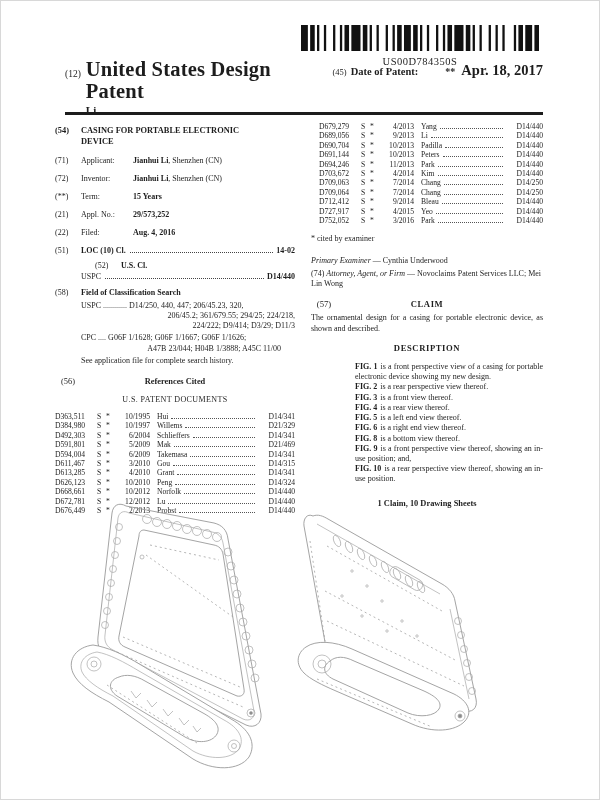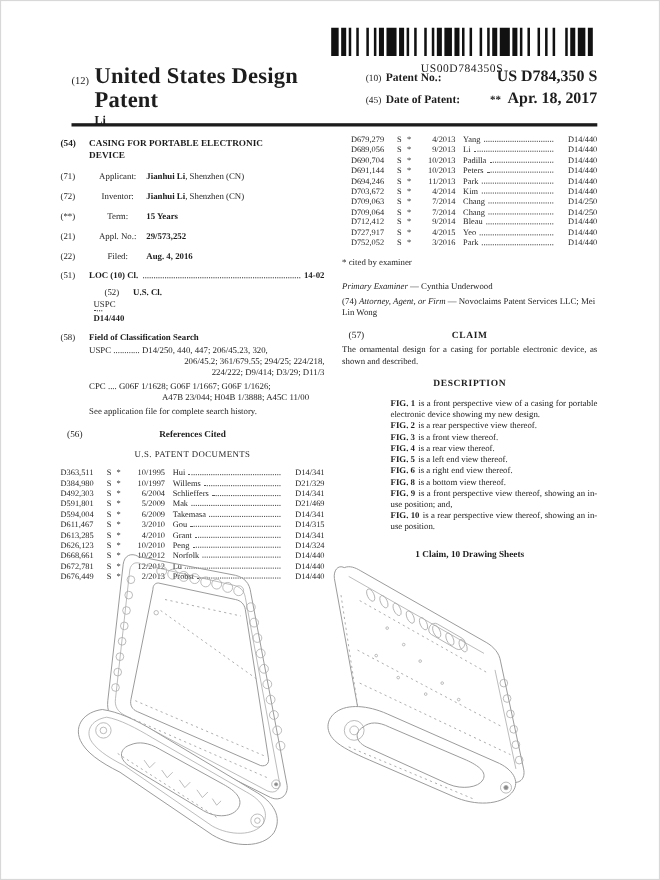--- a/index.html
+++ b/index.html
@@ -24,21 +24,21 @@
   .hr-row .val{font-weight:bold;font-size:14.5px;white-space:nowrap;}
   .rule{position:absolute;top:111px;left:64px;width:478px;height:2.5px;background:#1c1c1c;}
 
   
   .columns{position:absolute;top:121px;left:54px;width:488px;display:flex;gap:16px;font-size:8px;line-height:1.28;}
   .colL{width:240px;}
   .colR{width:232px;}
 
   .field{display:flex;margin-top:8px;}
   .fnum{width:26px;flex:none;}
-  .flabel{width:52px;flex:none;text-align:center;}
+  .flabel{width:52px;flex:none;}
   b.v{font-weight:bold;}
   .title54{display:flex;margin-top:4px;font-weight:bold;font-size:8.4px;}
   .title54 .t{width:190px;}
 
   .dotrow{display:flex;align-items:baseline;margin-top:7px;}
   .leader{flex:1;border-bottom:1px dotted #444;margin:0 3px 2px 4px;min-width:8px;}
   .ind{margin-left:26px;}
   .ralign{text-align:right;}
   .mt2{margin-top:2px;}
 
@@ -124,25 +124,20 @@
   <div class="header">
     <div class="hl">
       <span class="code">(12)</span>
       <div>
         <h1>United States Design Patent</h1>
         <div class="surname">Li</div>
       </div>
     </div>
     <div class="hr">
       <div class="hr-row">
-        <span class="code">(10)</span>
-        <span class="lbl">Patent No.:</span>
-        <span class="val">US D784,350 S</span>
-      </div>
-      <div class="hr-row">
         <span class="code">(45)</span>
         <span class="lbl">Date of Patent:</span>
         <span class="stars">**</span>
         <span class="val">Apr. 18, 2017</span>
       </div>
     </div>
   </div>
   <div class="rule"></div>
 
   <div class="columns">
@@ -183,21 +178,21 @@
         <span class="fnum">(51)</span>
         <b class="v">LOC (10) Cl.</b>
         <span class="leader"></span>
         <b class="v">14-02</b>
       </div>
 
       <div class="field mt2" style="margin-top:5px;padding-left:40px;">
         <span class="fnum">(52)</span>
         <b class="v">U.S. Cl.</b>
       </div>
-      <div class="dotrow ind" style="margin-top:1px;flex-direction:column;">
+      <div class="dotrow ind" style="margin-top:1px;">
         <span>USPC</span>
         <span class="leader"></span>
         <b class="v">D14/440</b>
       </div>
 
       <div class="field" style="margin-top:6px;">
         <span class="fnum">(58)</span>
         <b class="v">Field of Classification Search</b>
       </div>
       <div class="ind mt2">USPC ............ D14/250, 440, 447; 206/45.23, 320,</div>

